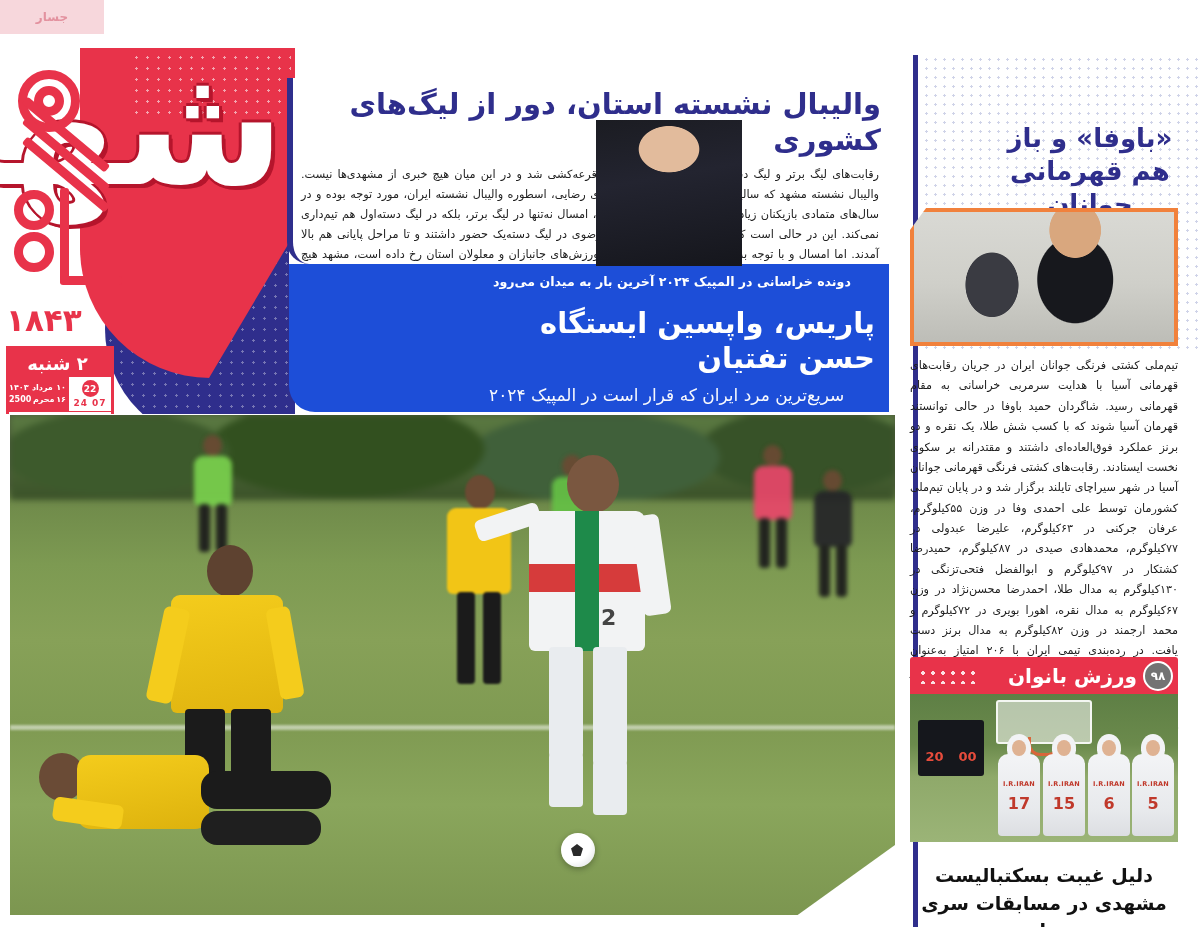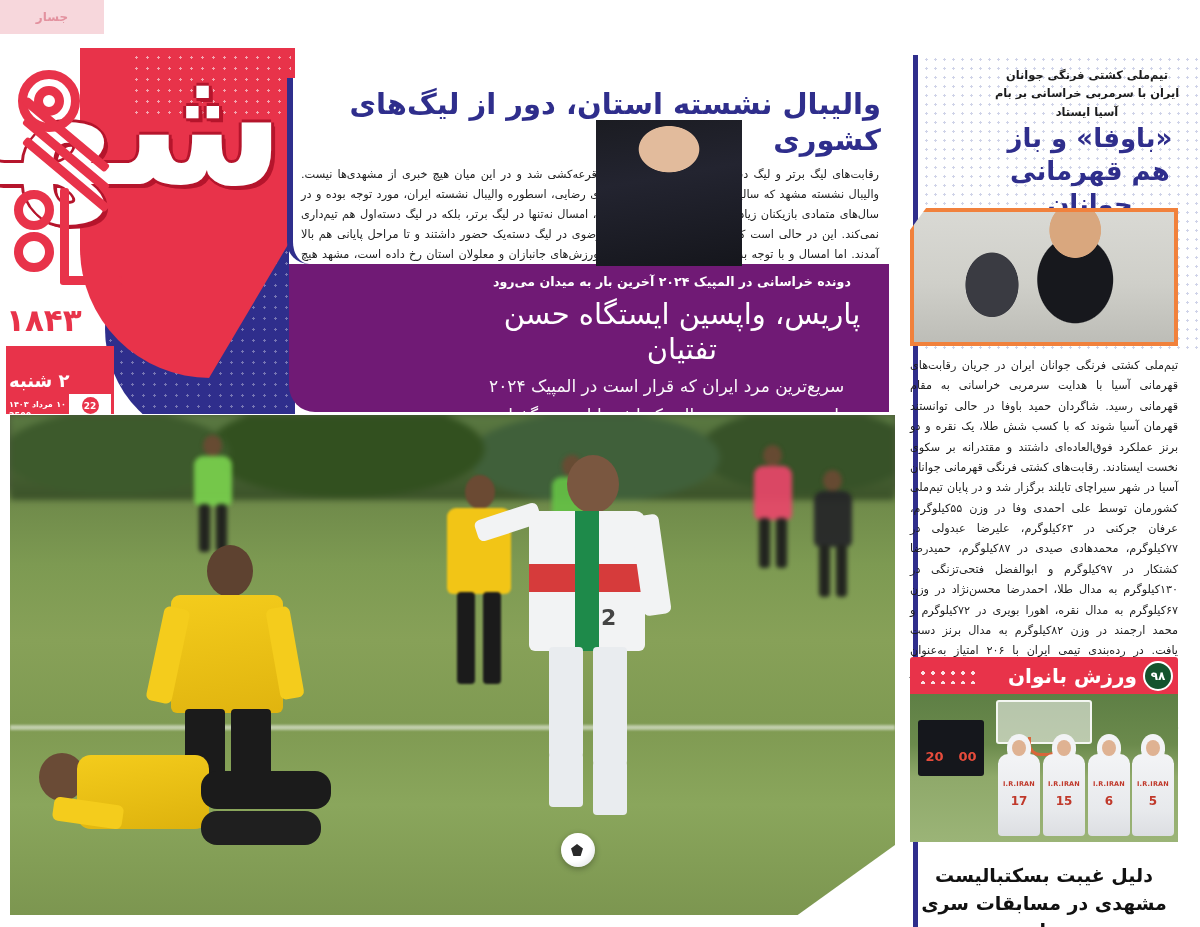--- a/index.html
+++ b/index.html
@@ -110,22 +110,22 @@
   }
   .date-box {
     position: absolute; left: 6px; top: 312px;
     width: 108px; height: 86px;
     background: #e8334a;
     border: 3px solid #e8334a;
     color: #ffffff;
     overflow: hidden;
   }
   .date-top {
-    display: flex; align-items: center; justify-content: flex-end;
-    padding: 2px 5px 0 0; height: 28px; margin-top: 17px;
+    display: flex; align-items: center; justify-content: center;
+    padding: 2px 5px 0 0; height: 28px;
   }
   .date-day {
     font-size: 18px; font-weight: 700; line-height: 1;
   }
   .date-mid { display: flex; height: 34px; }
   .date-badges {
     width: 42px; background: #ffffff; color: #e8334a;
     display: flex; flex-direction: column; align-items: center;
     justify-content: center; direction: ltr;
   }
@@ -174,33 +174,33 @@
     position: absolute; left: -2px; top: 0;
     width: 22px; height: 186px;
     border-left: 6px solid #2f2e8c;
     border-radius: 0 0 0 40px;
   }
 
   
   .art2 {
     position: absolute; left: 289px; top: 264px;
     width: 600px; height: 148px;
-    background: #701a75;
+    background: #1d4ed8;
     color: #ffffff;
     border-radius: 0 0 0 26px;
     overflow: hidden;
   }
   .art2-inner { position: relative; z-index: 2; padding: 9px 14px 0 200px; }
   .art2-kicker {
     font-size: 12.6px; font-weight: 600; line-height: 1.5;
     text-align: left; padding-left: 4px;
   }
   .art2-title {
-    font-size: 29px; font-weight: 400; line-height: 1.2;
-    margin: 5px 0 6px; text-align: center; letter-spacing: -.4px;
+    font-size: 29px; font-weight: 700; line-height: 1.2;
+    margin: 14px 0 6px; text-align: right; letter-spacing: -.4px;
   }
   .art2-sub {
     font-size: 17px; line-height: 1.7; text-align: left;
     opacity: .97;
   }
 
   
   .photo { position: absolute; overflow: hidden; background: #dfe3e8; }
   .ph-grad-coach {
     width: 100%; height: 100%;
@@ -334,21 +334,21 @@
   
   .wbanner {
     position: absolute; right: 22px; top: 657px;
     width: 268px; height: 37px;
     background: #e8334a;
     display: flex; align-items: center;
     border-radius: 3px 3px 0 0;
   }
   .wbanner-badge {
     width: 30px; height: 30px; border-radius: 50%;
-    background: #14532d; color: #ffffff;
+    background: #737373; color: #ffffff;
     font-size: 12px; font-weight: 700;
     display: flex; align-items: center; justify-content: center;
     margin: 0 5px 0 6px; flex: 0 0 auto;
     border: 2px solid #ffffff;
   }
   .wbanner-title {
     color: #ffffff; font-size: 20px; font-weight: 700;
     letter-spacing: -.5px; flex: 0 0 auto; margin-left: 24px;
   }
   .wbanner-dots {
@@ -374,21 +374,21 @@
     width: 24px; height: 27px; border-radius: 50% 50% 40% 40%;
     background: #f2f3f5;
   }
   .bb-player .face {
     position: absolute; left: 50%; top: -14px; transform: translateX(-50%);
     width: 14px; height: 16px; border-radius: 50%;
     background: #dfb292;
   }
   .bb-player .num {
     position: absolute; left: 0; right: 0; top: 40px;
-    text-align: center; font-size: 12px; font-weight: 700; color: #c0392b;
+    text-align: center; font-size: 16px; font-weight: 700; color: #c0392b;
     direction: ltr;
   }
   .bb-player .tag {
     position: absolute; left: 0; right: 0; top: 26px;
     text-align: center; font-size: 6.5px; font-weight: 700; color: #c0392b;
     direction: ltr; letter-spacing: .2px;
   }
   .bb-hoop {
     position: absolute; left: 50%; top: 6px; transform: translateX(-50%);
     width: 96px; height: 44px;
@@ -565,21 +565,20 @@
 
     <div class="mp-overlay">
     </div>
   </div>
 
   <div class="rcol">
     <div class="rcol-divider"></div>
     <div class="rcol-divider2"></div>
     <div class="rcol-dots dots-light"></div>
 
-    <div class="rc-kicker">تیم‌ملی کشتی فرنگی جوانان ایران با سرمربی خراسانی بر بام آسیا ایستاد</div>
     <div class="rc-title">«باوفا» و باز هم قهرمانی جوانان</div>
 
     <div class="rc-photo">
       <div class="ph-wrestler"></div>
     </div>
 
     <div class="rc-body">تیم‌ملی کشتی فرنگی جوانان ایران در جریان رقابت‌های قهرمانی آسیا با هدایت سرمربی خراسانی به مقام قهرمانی رسید. شاگردان حمید باوفا در حالی توانستند قهرمان آسیا شوند که با کسب شش طلا، یک نقره و دو برنز عملکرد فوق‌العاده‌ای داشتند و مقتدرانه بر سکوی نخست ایستادند. رقابت‌های کشتی فرنگی قهرمانی جوانان آسیا در شهر سیراچای تایلند برگزار شد و در پایان تیم‌ملی کشورمان توسط علی احمدی وفا در وزن ۵۵کیلوگرم، عرفان جرکنی در ۶۳کیلوگرم، علیرضا عبدولی در ۷۷کیلوگرم، محمدهادی صیدی در ۸۷کیلوگرم، حمیدرضا کشتکار در ۹۷کیلوگرم و ابوالفضل فتحی‌تزنگی در ۱۳۰کیلوگرم به مدال طلا، احمدرضا محسن‌نژاد در وزن ۶۷کیلوگرم به مدال نقره، اهورا بویری در ۷۲کیلوگرم و محمد ارجمند در وزن ۸۲کیلوگرم به مدال برنز دست یافت. در رده‌بندی تیمی ایران با ۲۰۶ امتیاز به‌عنوان قهرمانی دست یافت و تیم‌های قزاقستان با ۱۸۵ و قرقیزستان با ۱۴۱امتیاز دوم و سوم شدند. حمید باوفا، سرمربی خراسانی تیم‌ملی، در حالی به این قهرمانی رسید که سال قبل هم توانسته بود جوانان فرنگی‌کار ایران را به مقام قهرمانی جهان برساند و نامش در میان فهرست برترین چهره‌های ورزش سال مشهد قرار داشت. باوفا پیش از این نیز پرورش نسل طلایی کشتی فرنگی ایران را به عهده داشت.</div>
 
     <div class="wbanner">
       <div class="wbanner-badge">۹۸</div>

